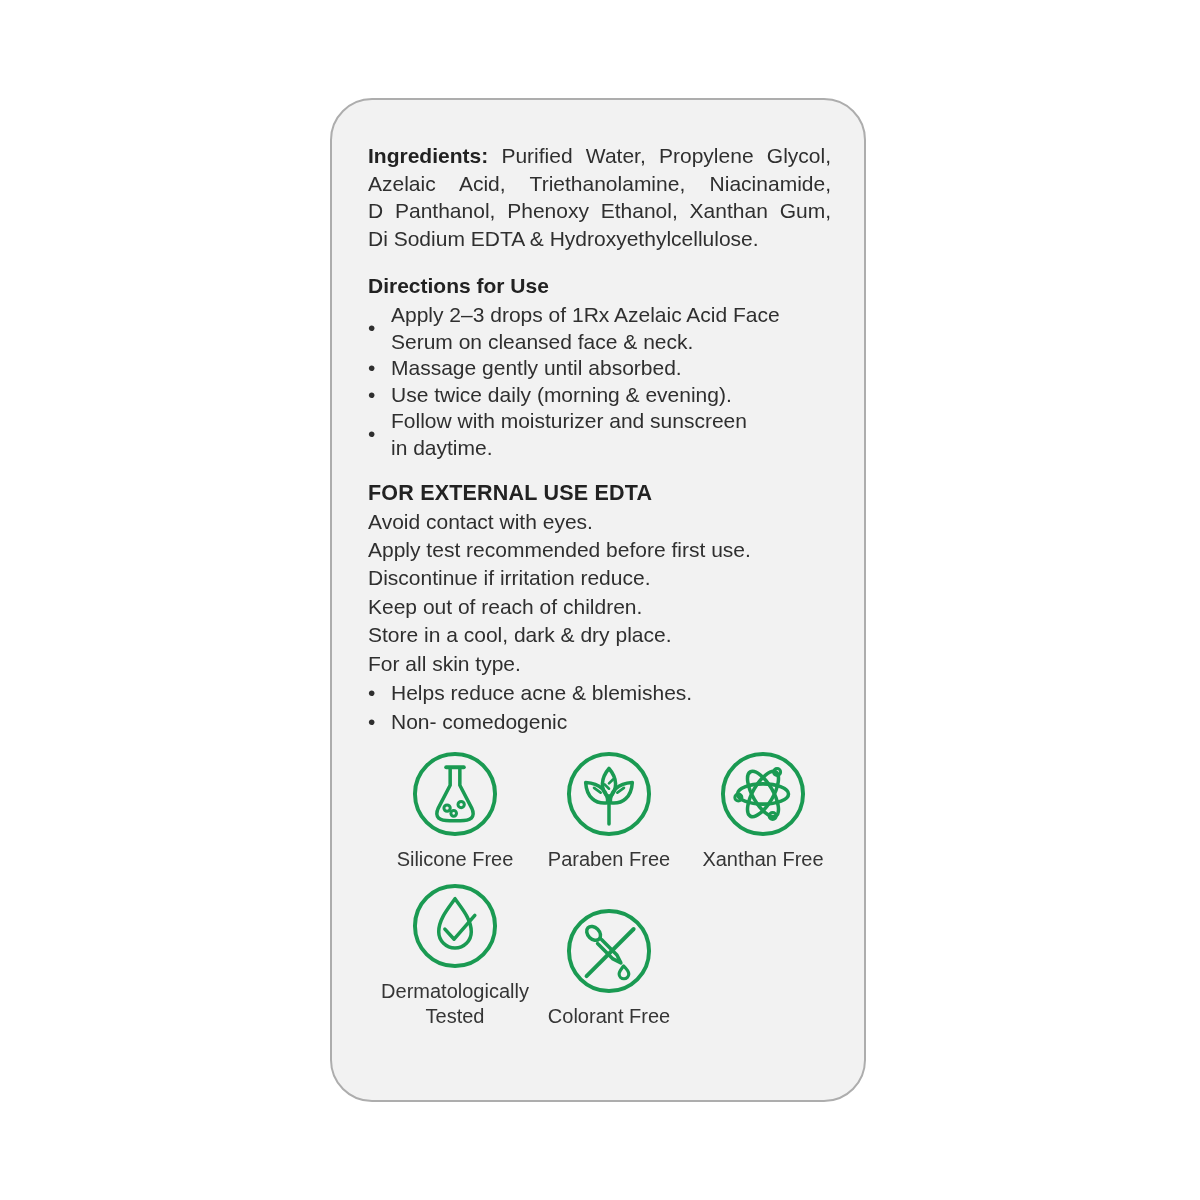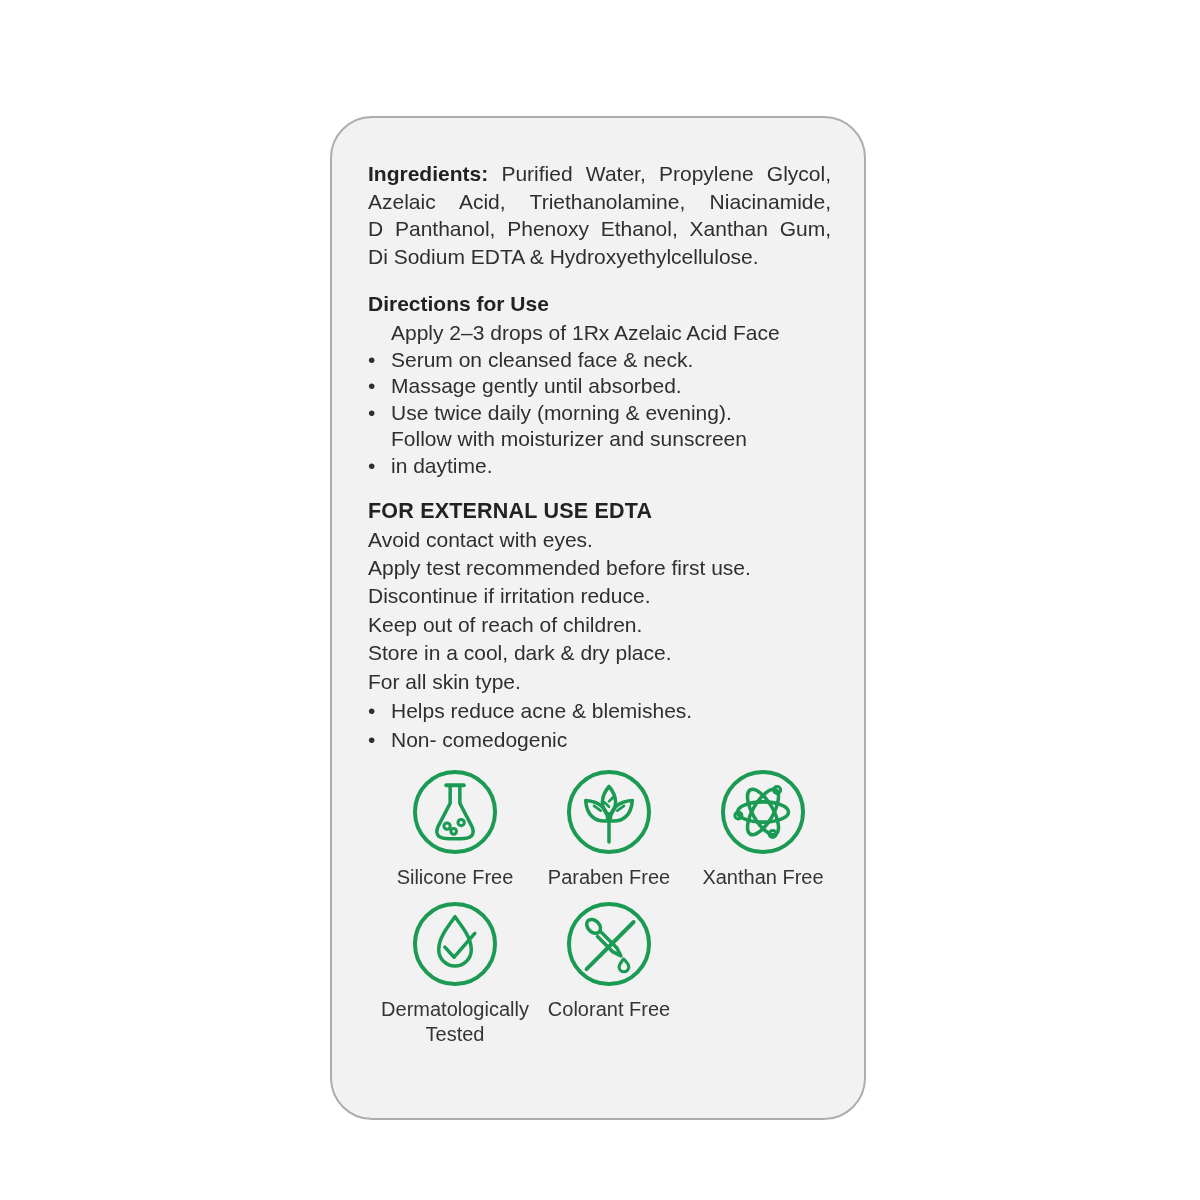--- a/index.html
+++ b/index.html
@@ -14,21 +14,21 @@
   *{box-sizing:border-box;}
   html,body{margin:0;padding:0;}
   body{
     width:1200px;height:1200px;
     background:var(--page-bg);
     font-family:"Liberation Sans", sans-serif;
     position:relative;
   }
   .card{
     position:absolute;
-    left:330px; top:116px;
+    left:330px; top:98px;
     width:536px; height:1004px;
     background:var(--card-bg);
     border:2.5px solid var(--card-border);
     border-radius:42px;
     padding:42px 33px 0 36px;
     color:var(--text-main);
   }
   
   .ingredients{
     margin:0;
@@ -37,21 +37,21 @@
     text-align:justify;
   }
   .ingredients strong{font-weight:bold;color:var(--text-heading);}
   
   .dir-heading{
     margin:20px 0 3px 0;
     font-size:21px;line-height:27px;
     font-weight:bold;color:var(--text-heading);
   }
   ul.bullets{list-style:none;margin:0;padding:0;font-size:21px;}
-  ul.bullets li{display:flex;align-items:flex-end;}
+  ul.bullets li{display:flex;align-items:center;}
   ul.bullets li::before{
     content:"\2022";
     flex:0 0 23px;
     font-size:21px;
   }
   .directions li{line-height:26.5px;}
   .directions .li-text{flex:0 1 auto;max-width:424px;}
   
   .ext-heading{
     margin:18px 0 0 0;
@@ -61,21 +61,21 @@
   }
   .ext-lines div{font-size:21px;line-height:28.4px;}
   
   .benefits{margin-top:17px;}
   .benefits li{line-height:29.5px;}
   .benefits li::before{flex:0 0 19px;}
   
   .badges{
     margin:13px 0 0 10px;
     width:462px;
-    display:flex;flex-wrap:wrap;
+    display:flex;flex-wrap:wrap;align-items:flex-end;
   }
   .badge{
     width:154px;
     display:flex;flex-direction:column;align-items:center;
     margin:0;
   }
   .badge.row2{margin-top:10px;}
   .badge svg{display:block;}
   .badge svg *{stroke:var(--green);fill:none;}
   .badge figcaption{

